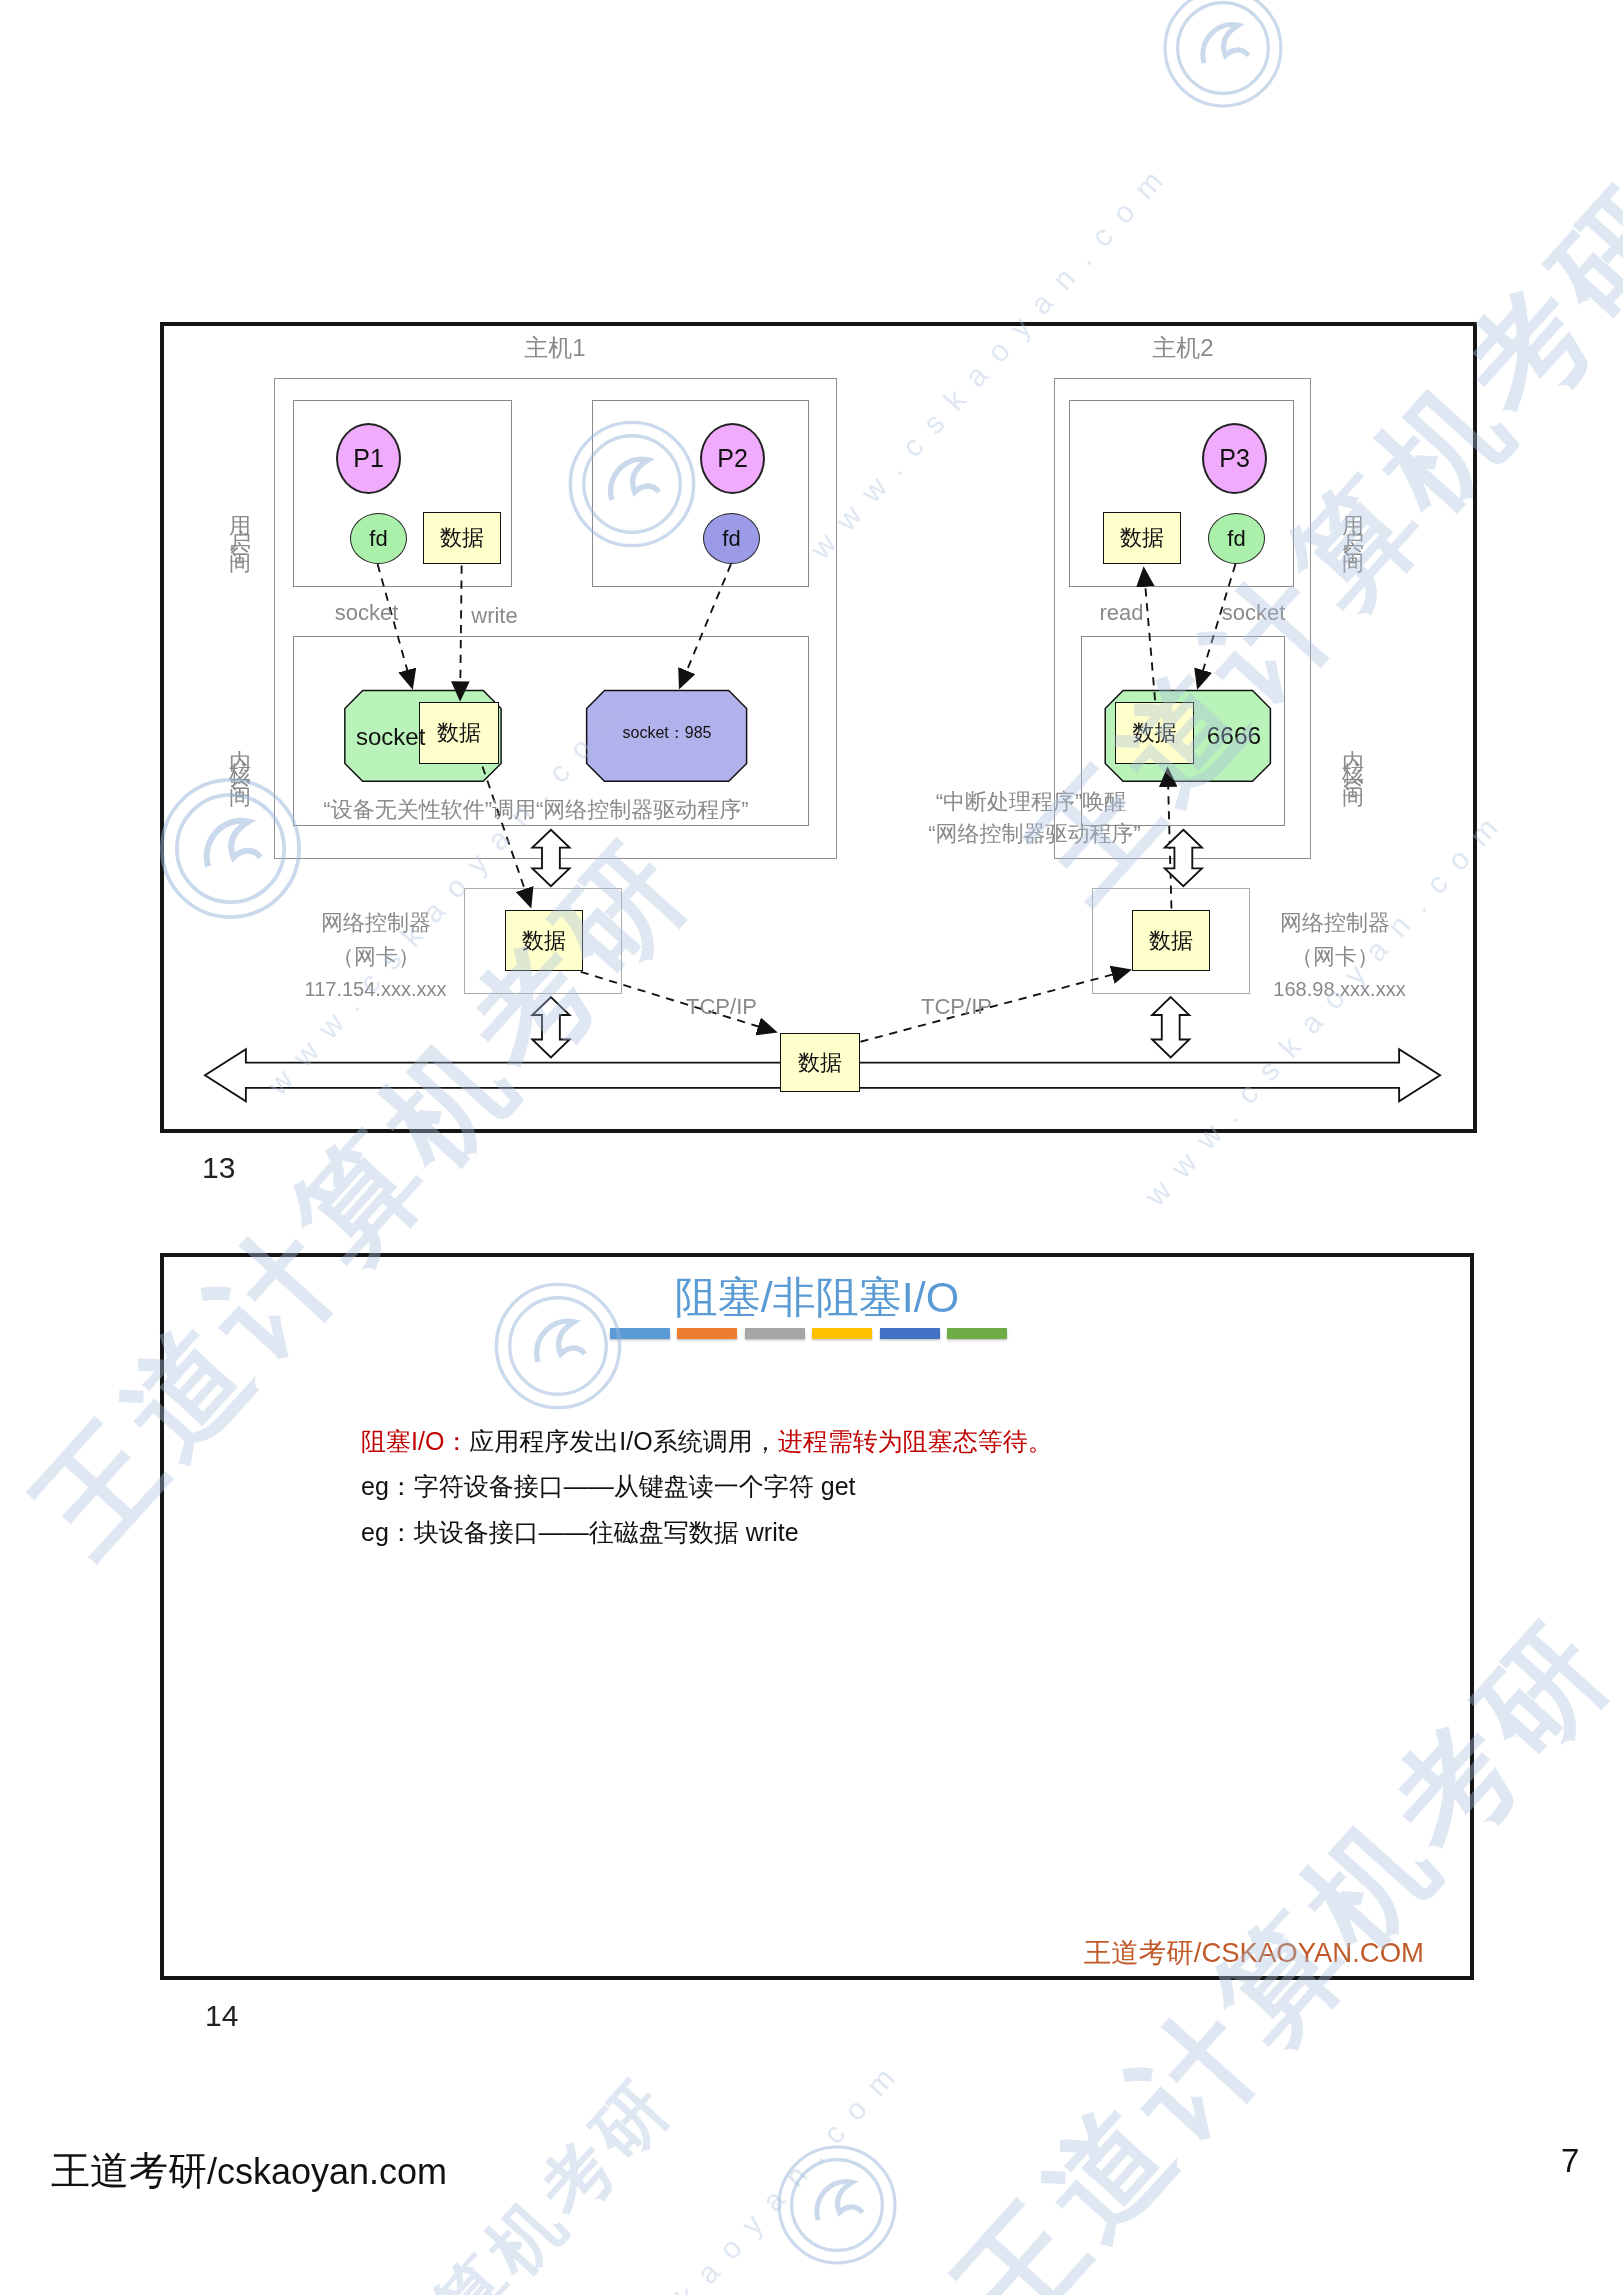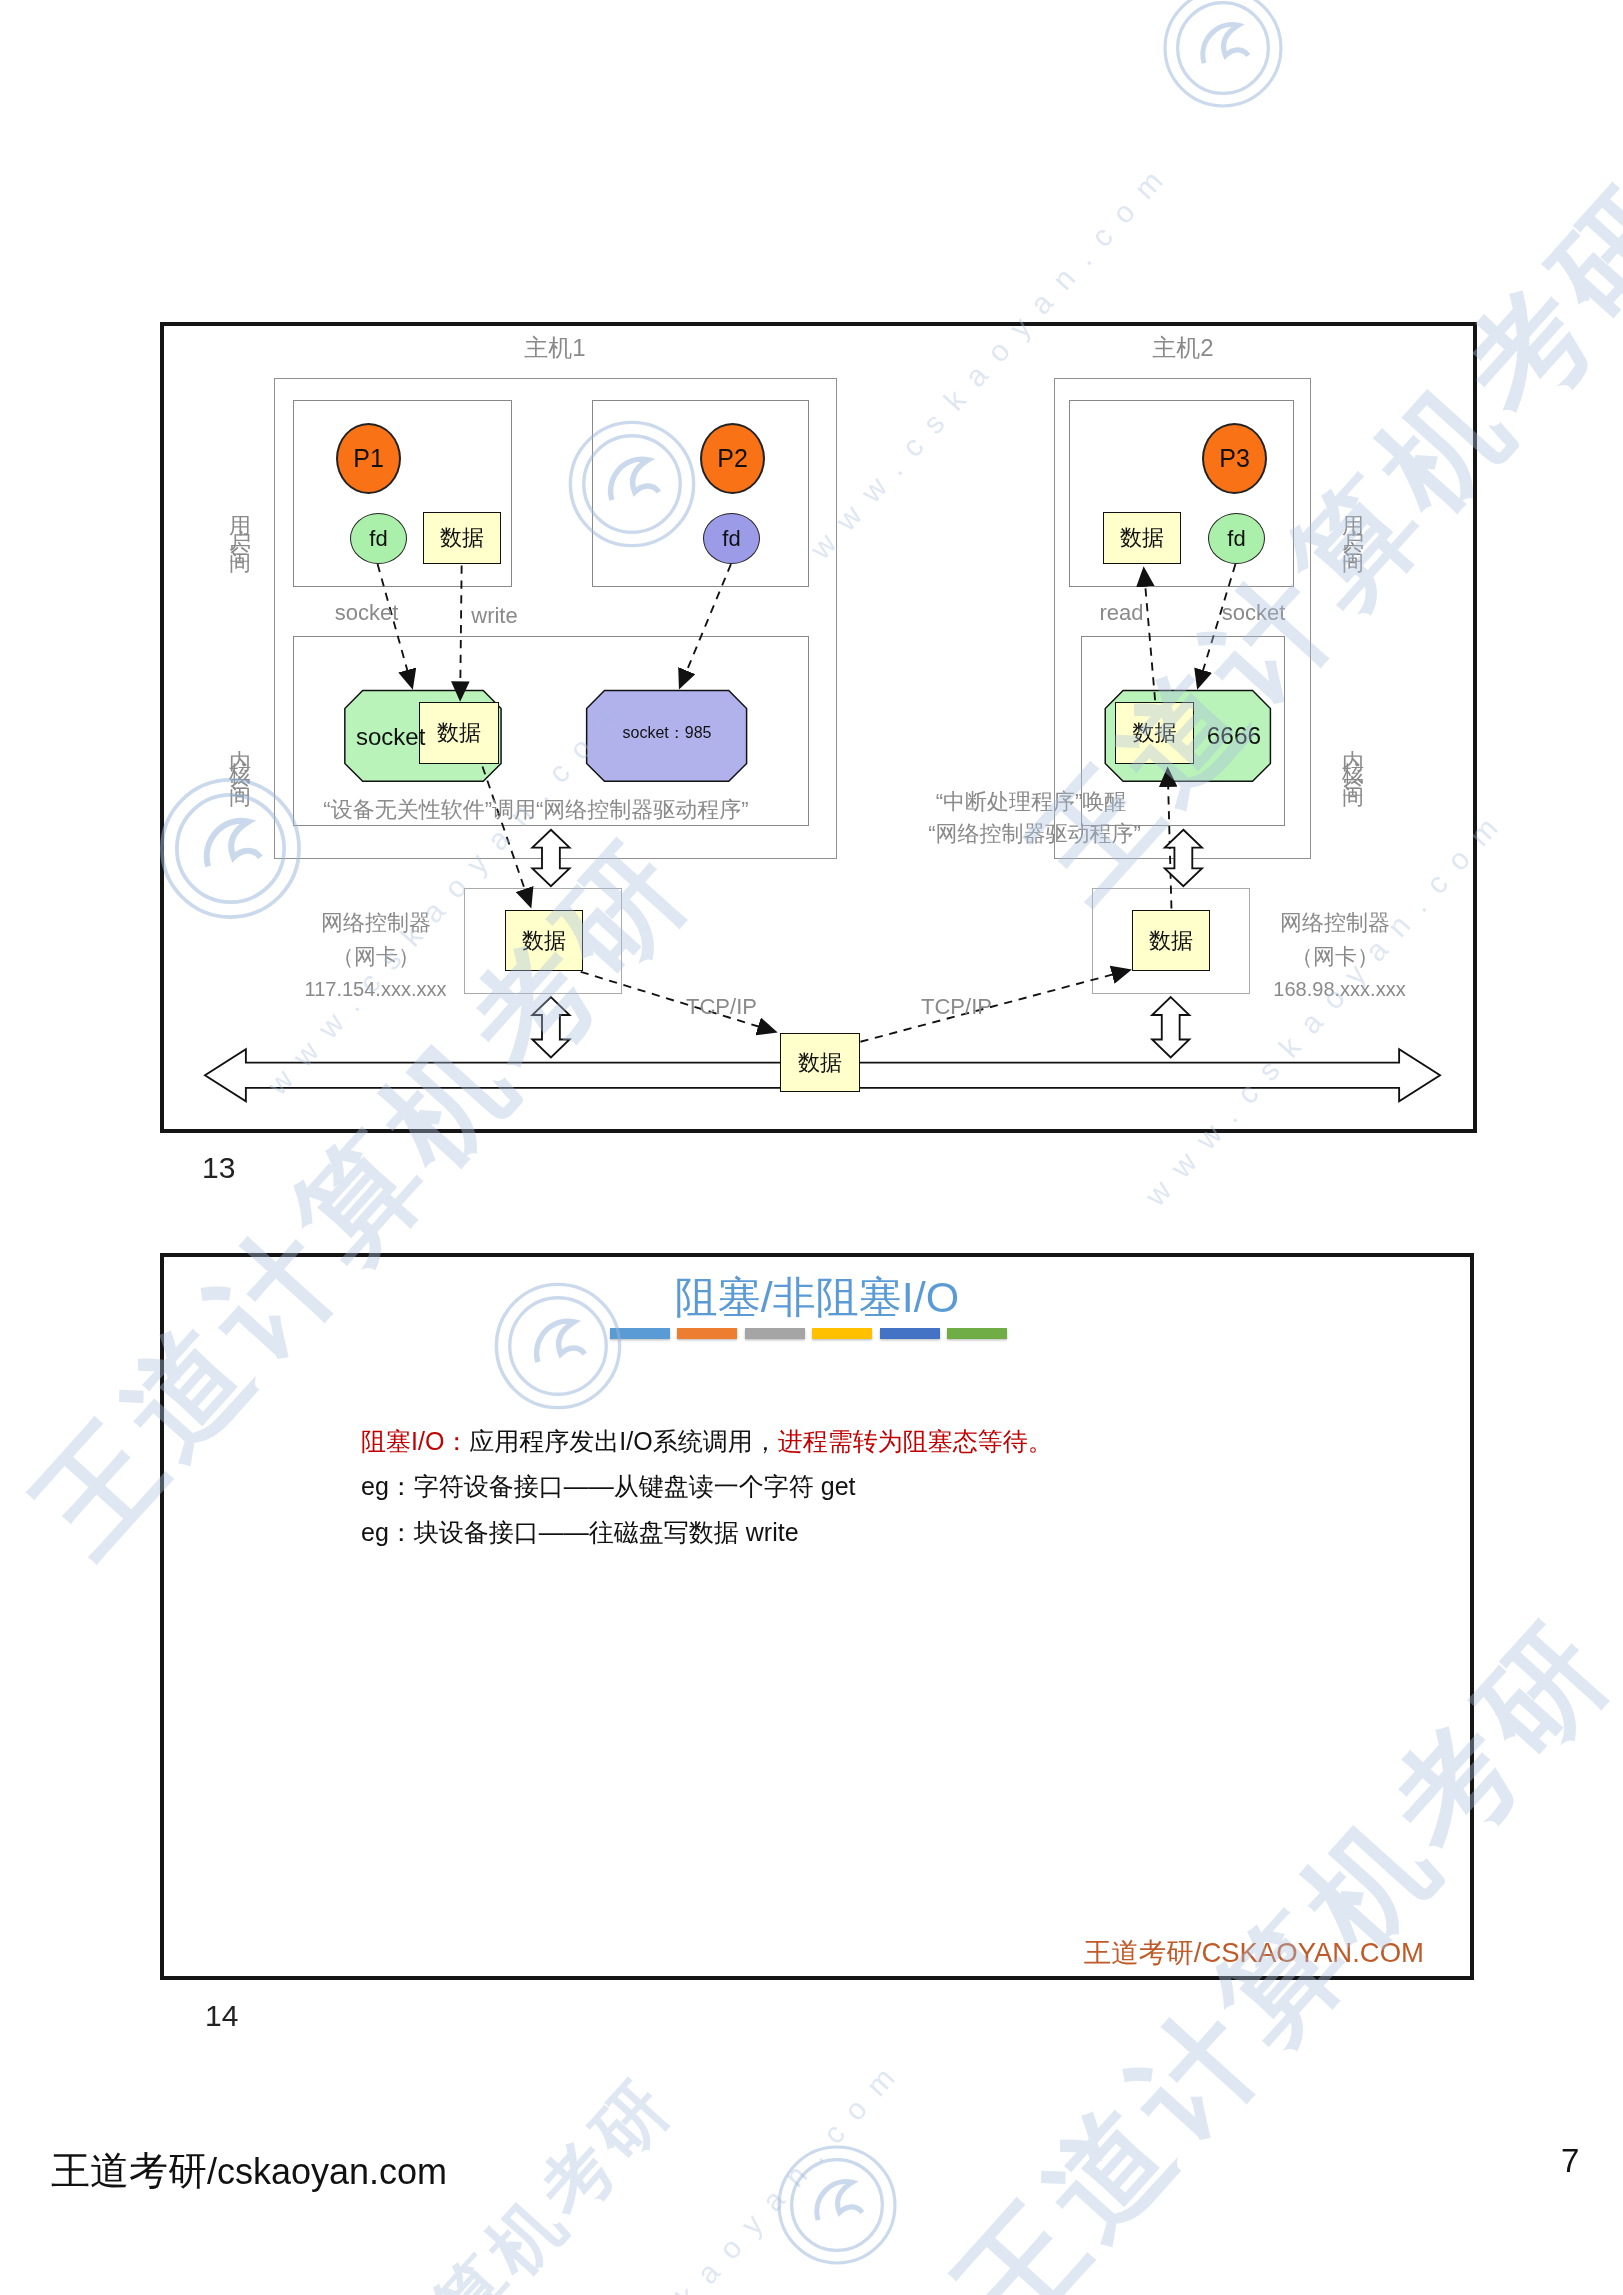--- a/index.html
+++ b/index.html
@@ -12,21 +12,21 @@
   .slide{
     position:absolute;background:#fff;border:4.5px solid #151515;box-sizing:border-box;
   }
   .slide-inner{position:absolute;left:0;top:0;right:0;bottom:0;}
   .pagelabel{position:absolute;font-size:30px;color:#222;margin-left:44px;}
   
   .gbox{position:absolute;border:1.5px solid #909090;background:transparent;box-sizing:border-box;}
   .nicbox{position:absolute;border:1.5px solid #aaaaaa;background:#fff;box-sizing:border-box;}
   .proc{
     position:absolute;width:61px;height:67px;border:2.2px solid #222;border-radius:50%;
-    background:#f97316;display:flex;align-items:center;justify-content:center;
+    background:#f0abfc;display:flex;align-items:center;justify-content:center;
     font-size:25px;color:#111;z-index:4;
   }
   .fd{
     position:absolute;width:55px;height:49px;border:1.5px solid #222;border-radius:50%;
     display:flex;align-items:center;justify-content:center;font-size:22px;color:#111;z-index:4;
   }
   .fd.green{background:#aaf0aa;}
   .fd.purple{background:#9b9be8;}
   .data{
     position:absolute;background:#ffffcc;border:1.5px solid #111;box-sizing:border-box;

